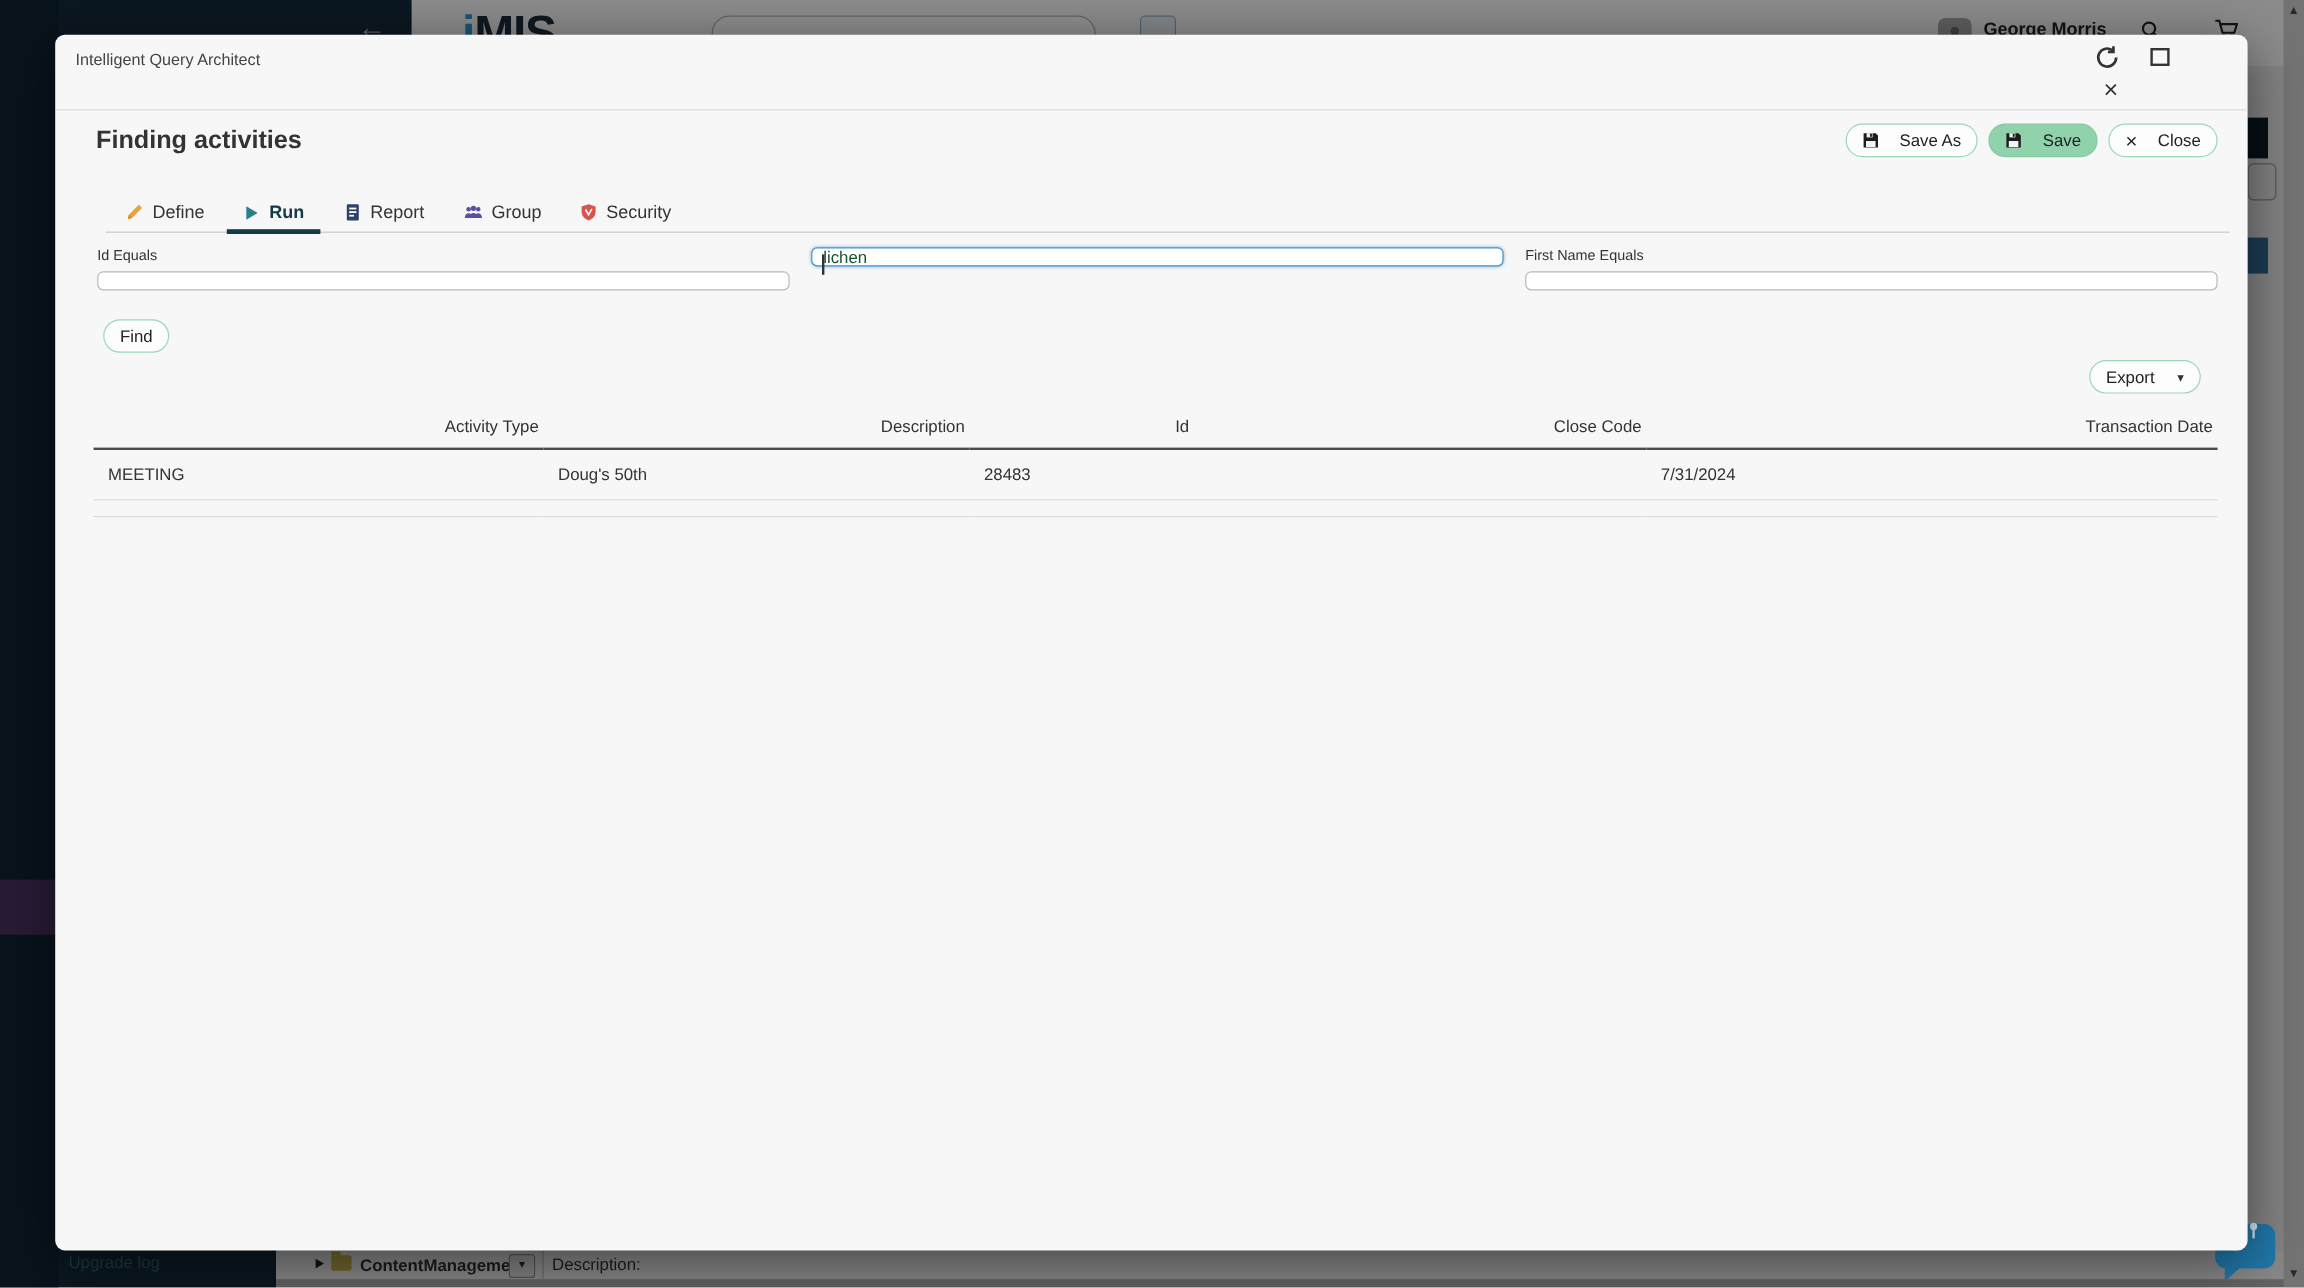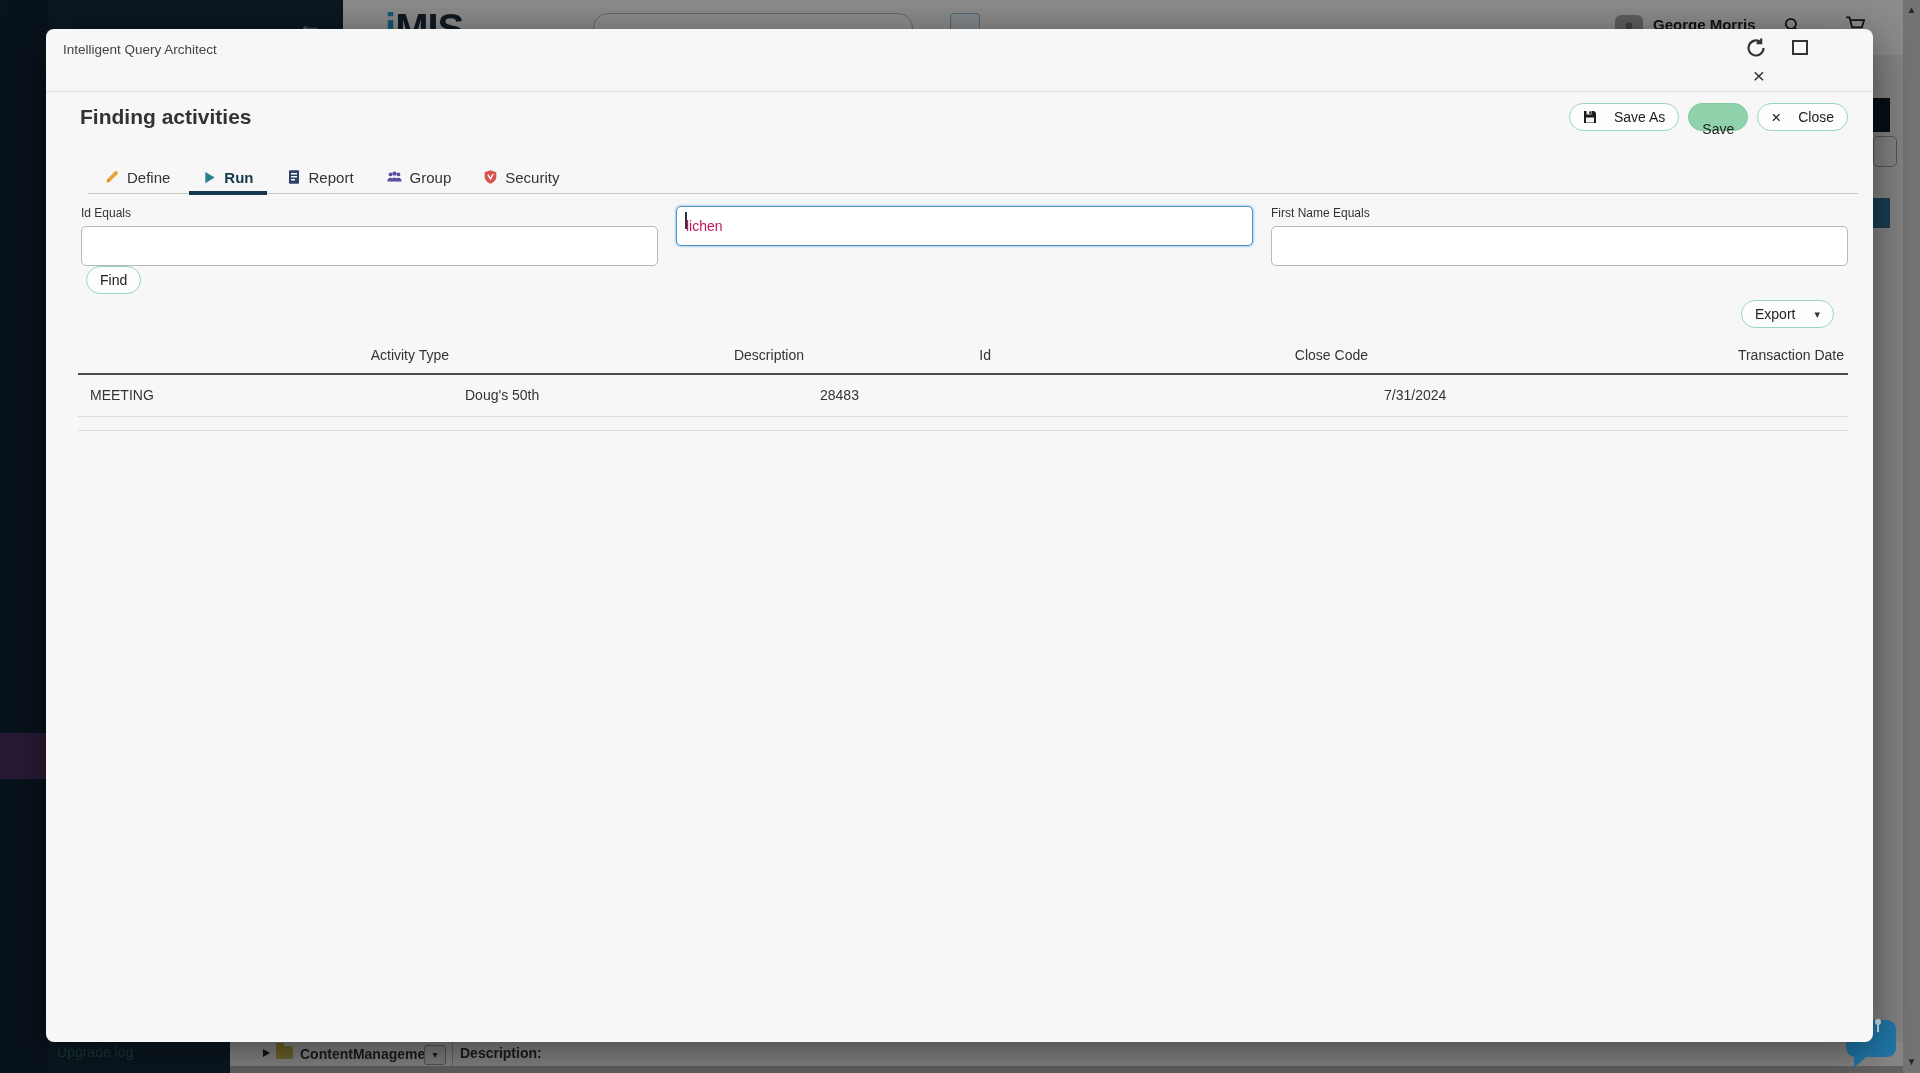--- a/index.html
+++ b/index.html
@@ -37,21 +37,21 @@
   .scroll-up { top:4px; } .scroll-down { top:1056px; }
 
   .bg-bottombar { position:absolute; left:230px; top:1042px; width:1690px; height:31px; background:#f2f2f2; z-index:2; }
   .bg-bottombar-edge { position:absolute; left:230px; top:1066px; width:1690px; height:7px; background:#b0b0b0; z-index:3; }
   .bb-expand { position:absolute; left:263px; top:1049px; width:0; height:0; border-left:7px solid #222; border-top:4.5px solid transparent; border-bottom:4.5px solid transparent; z-index:4; }
   .bb-folder { position:absolute; left:276px; top:1046px; width:17px; height:13px; background:#c9b64e; border-radius:2px; z-index:4; }
   .bb-folder::before { content:""; position:absolute; left:0; top:-3px; width:8px; height:3px; background:#c9b64e; border-radius:1px 1px 0 0; }
   .bb-label { position:absolute; left:300px; top:1046px; font-size:14px; font-weight:600; color:#333; z-index:4; }
   .bb-caret { position:absolute; left:424px; top:1045px; width:22px; height:20px; border:1px solid #9b9b9b; background:#e8e8e8; border-radius:3px; text-align:center; font-size:10px; line-height:18px; color:#333; z-index:4; }
   .bb-sep { position:absolute; left:452px; top:1042px; width:1px; height:24px; background:#bdbdbd; z-index:4; }
-  .bb-desc { position:absolute; left:460px; top:1045px; font-size:14px; font-weight:700; color:#333; z-index:4; }
+  .bb-desc { position:absolute; left:460px; top:1045px; font-size:14px; font-weight:400; color:#333; z-index:4; }
 
   
   .backdrop { position:absolute; left:0; top:0; width:1920px; height:1073px; background:rgba(0,0,0,0.44); z-index:10; }
 
   
   .chatbot { position:absolute; left:1846px; top:1020px; width:50px; height:37px; background:#2078aa; border-radius:9px; z-index:15; }
   .chatbot::after { content:""; position:absolute; left:8px; bottom:-11px; width:0; height:0; border-top:12px solid #2078aa; border-right:13px solid transparent; }
   .chatbot .eye { position:absolute; left:12px; top:13px; width:9px; height:9px; background:#fff; border-radius:50%; }
   .chatbot .eye::after { content:""; position:absolute; left:2.5px; top:2.5px; width:4px; height:4px; background:#14516f; border-radius:50%; }
   .chatbot .antenna { position:absolute; left:31px; top:4px; width:2px; height:8px; background:#cfe7f2; }
@@ -61,32 +61,32 @@
   .modal { position:absolute; left:46px; top:29px; width:1827px; height:1013px; background:#f7f7f7; border-radius:8px; box-shadow:0 10px 45px rgba(0,0,0,0.5); z-index:20; overflow:hidden; }
   .modal-header { position:absolute; left:0; top:0; width:1827px; height:63px; border-bottom:1px solid #dcdcdc; }
   .modal-title { position:absolute; left:17px; top:13px; font-size:13.5px; color:#444; }
   .hdr-refresh { position:absolute; left:1698px; top:7px; width:24px; height:24px; cursor:pointer; }
   .hdr-max { position:absolute; left:1746px; top:11px; width:16px; height:15px; border:2px solid #333; cursor:pointer; }
   .hdr-close { position:absolute; left:1702px; top:36px; font-size:21px; color:#333; cursor:pointer; line-height:22px; width:22px; text-align:center; }
 
   .modal-heading { position:absolute; left:34px; top:76px; font-size:21px; font-weight:700; color:#333; }
   .modal-actions { position:absolute; right:25px; top:74px; display:flex; gap:9px; }
   .pill { display:inline-flex; align-items:center; gap:17px; height:28px; padding:0 13px; border-radius:14px; border:1px solid #9ad7b6; background:#fdfdfd; color:#222; font-size:14px; cursor:pointer; white-space:nowrap; }
-  .pill.primary { background:#8fd2ac; border-color:#84c9a0;flex-direction:column; }
+  .pill.primary { background:#8fd2ac; border-color:#84c9a0; }
   .pill .xglyph { font-size:17px; line-height:1; font-weight:400; }
 
   .tabs { position:absolute; left:42px; top:131px; width:1770px; height:34px; border-bottom:1px solid #c9c9c9; display:flex; gap:6px; padding-left:3px; }
   .tab { display:flex; align-items:center; gap:7px; padding:0 13px; height:34px; font-size:15px; color:#333; cursor:pointer; position:relative; }
   .tab.active { color:#14394a; font-weight:700; }
   .tab.active::after { content:""; position:absolute; left:0; right:0; bottom:-1px; height:4px; background:#14394a; }
 
   .form-row { position:absolute; left:35px; top:177px; width:1767px; display:grid; grid-template-columns:1fr 1fr 1fr; gap:18px; }
   .field-label { font-size:12px; color:#333; margin-bottom:6px; }
   .field-inputwrap { position:relative; }
-  .field-input { width:100%; height:40px; border:1px solid #b9b9b9; border-radius:5px; padding:0 9px; font-size:14px; color:#be185d; background:#fff; font-family:inherit; outline:none; }
+  .field-input { width:100%; height:16px; border:1px solid #b9b9b9; border-radius:5px; padding:0 9px; font-size:14px; color:#14532d; background:#fff; font-family:inherit; outline:none; }
   .field-input.focused { border:1px solid #4694cd; box-shadow:0 0 3px rgba(70,148,205,0.8); }
   .text-caret { position:absolute; left:9px; top:6px; width:1.5px; height:17px; background:#333; }
 
   .find-btn { position:absolute; left:40px; top:237px; }
   .export-btn { position:absolute; right:39px; top:271px; }
   .caret-down { font-size:11px; margin-left:2px; color:#333; }
 
   .results { position:absolute; left:32px; top:310px; width:1770px; border-collapse:collapse; table-layout:fixed; }
   .results th { text-align:right; font-weight:400; font-size:14px; color:#333; padding:8px 4px 10px 12px; border-bottom:2px solid #4c4c4c; }
   .results td { font-size:14px; color:#333; padding:12px 4px 13px 12px; border-bottom:1px solid #dcdcdc; }

